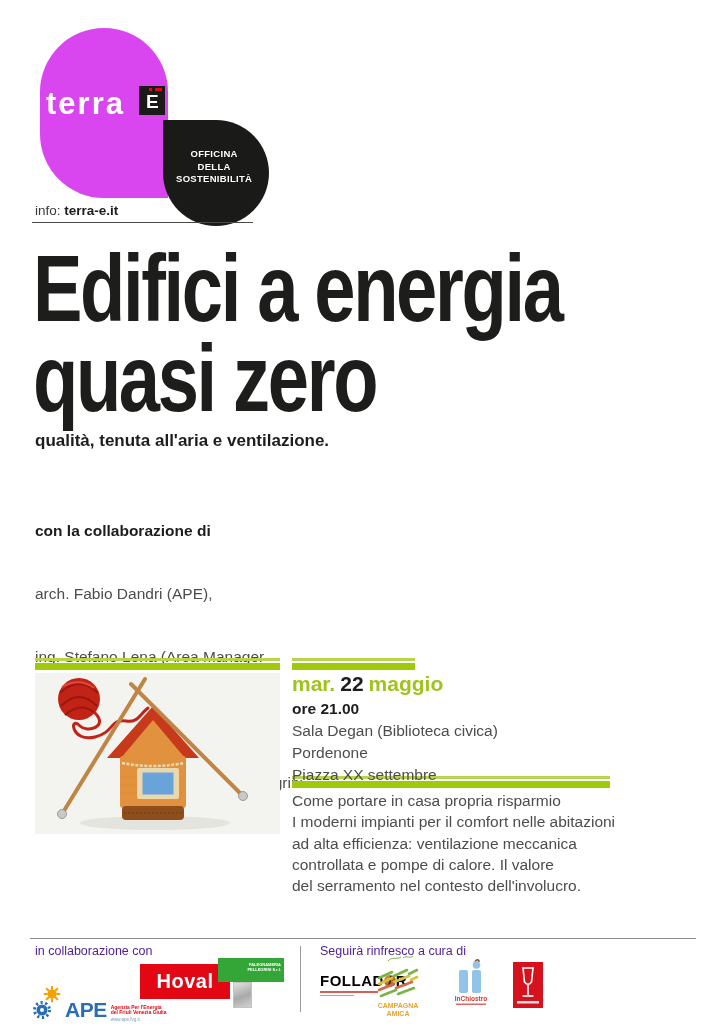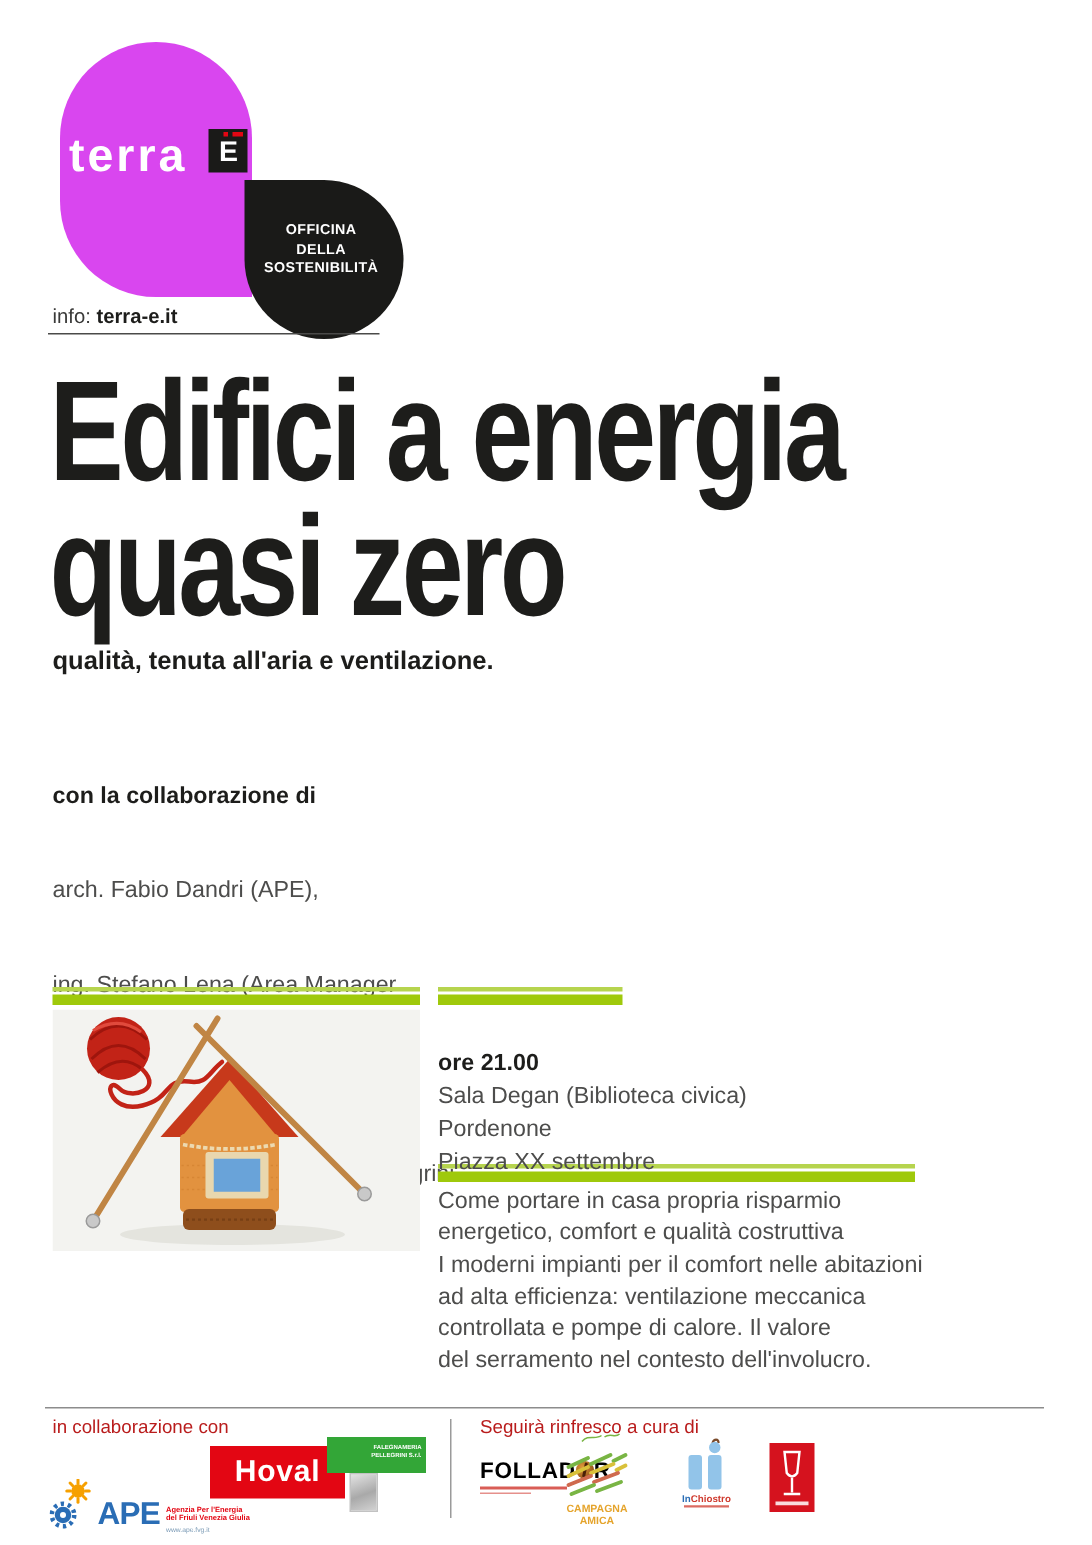--- a/index.html
+++ b/index.html
@@ -51,21 +51,21 @@
 
   .when{position:absolute;left:292px;top:672px;font-size:21px;font-weight:bold;color:#9ec41c;}
   .when .day{color:#1d1d1b;margin:0 5px;}
   .where{position:absolute;left:292px;top:698px;font-size:15.5px;line-height:22px;color:#4d4d4c;}
   .where .time{font-weight:bold;color:#1d1d1b;}
   .desc{position:absolute;left:292px;top:790px;font-size:15.5px;line-height:21.3px;color:#4d4d4c;}
 
   
   .f-rule{position:absolute;left:30px;top:938px;width:666px;height:0;border-top:1.5px solid #8c8c8c;}
   .f-div{position:absolute;left:300px;top:946px;height:66px;width:0;border-left:1px solid #9a9a9a;}
-  .f-label{position:absolute;font-size:12.5px;color:#b91c1c;}
+  .f-label{position:absolute;font-size:12.5px;color:#4c1d95;}
   .f-label.left{left:35px;top:944px;}
   .f-label.right{left:320px;top:944px;}
 
   .ape{position:absolute;left:33px;top:986px;display:flex;align-items:flex-end;}
   .ape-word{font-size:21px;font-weight:bold;color:#2a6db5;margin-left:2px;letter-spacing:-.5px;}
   .ape-sub{display:flex;flex-direction:column;margin-left:4px;line-height:5.5px;}
   .ape-sub .r{font-size:5px;color:#e30613;font-weight:bold;}
   .ape-sub .g{font-size:4.5px;color:#7a9ab5;margin-top:1px;}
 
   .hoval{position:absolute;left:140px;top:964px;width:90px;height:35px;background:#e30613;
@@ -159,29 +159,31 @@
     </g>
 
     <g>
       <line x1="27" y1="141" x2="110" y2="6" stroke="#c08544" stroke-width="4" stroke-linecap="round"></line>
       <line x1="96" y1="11" x2="208" y2="123" stroke="#c08544" stroke-width="4" stroke-linecap="round"></line>
       <circle cx="27" cy="141" r="4.5" fill="#c9c9c9" stroke="#9a9a9a" stroke-width="1"></circle>
       <circle cx="208" cy="123" r="4.5" fill="#c9c9c9" stroke="#9a9a9a" stroke-width="1"></circle>
     </g>
   </svg>
 
+  <div class="when">
+    <span>mar.</span><span class="day">22</span><span>maggio</span>
+  </div>
   <div class="where">
     <div class="time">ore 21.00</div>
     <div>Sala Degan (Biblioteca civica)</div>
     <div>Pordenone</div>
     <div>Piazza XX settembre</div>
   </div>
   <div class="desc">
     <div>Come portare in casa propria risparmio</div>
-    <div>energetico, comfort e qualità costruttiva</div>
     <div>I moderni impianti per il comfort nelle abitazioni</div>
     <div>ad alta efficienza: ventilazione meccanica</div>
     <div>controllata e pompe di calore. Il valore</div>
     <div>del serramento nel contesto dell'involucro.</div>
   </div>
 
   <div class="f-rule"></div>
   <div class="f-div"></div>
   <div class="f-label left">in collaborazione con</div>
   <div class="f-label right">Seguirà rinfresco a cura di</div>

